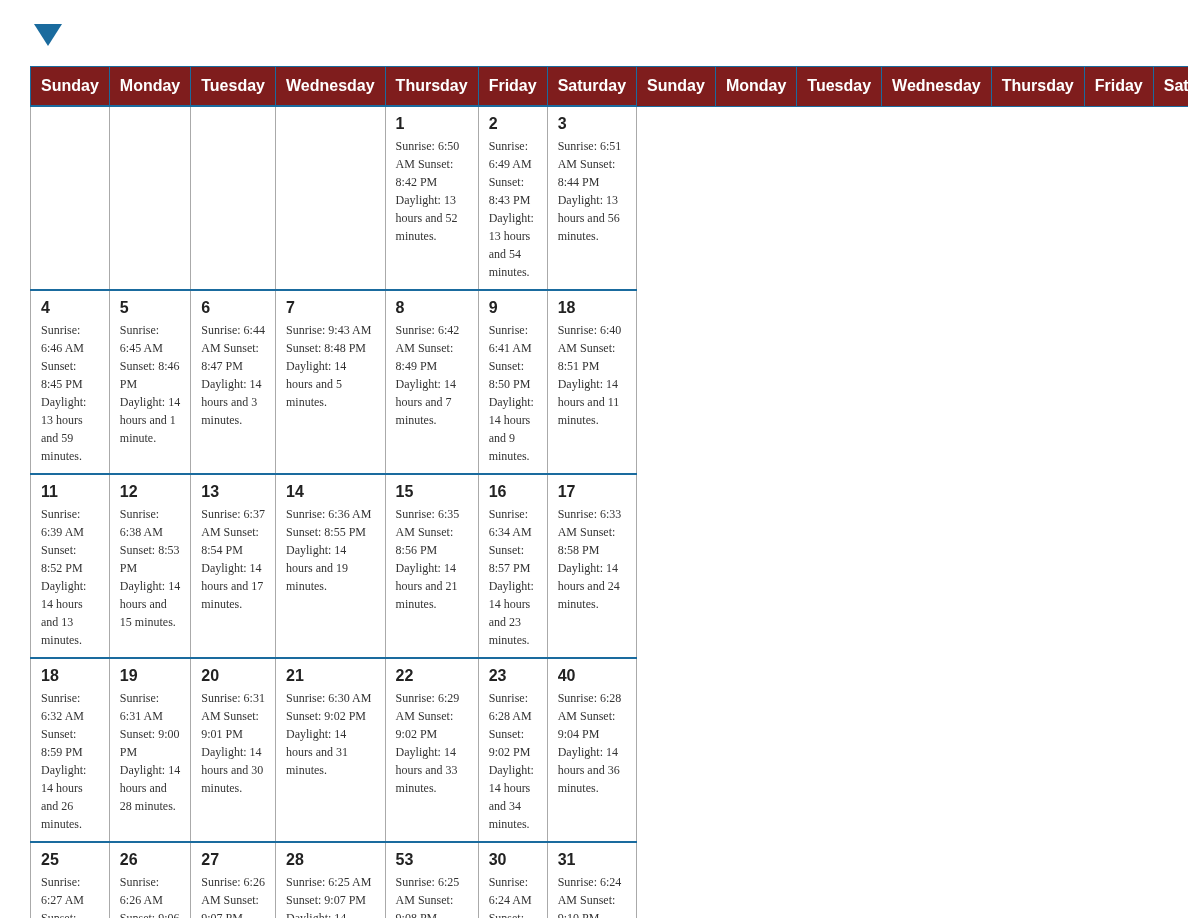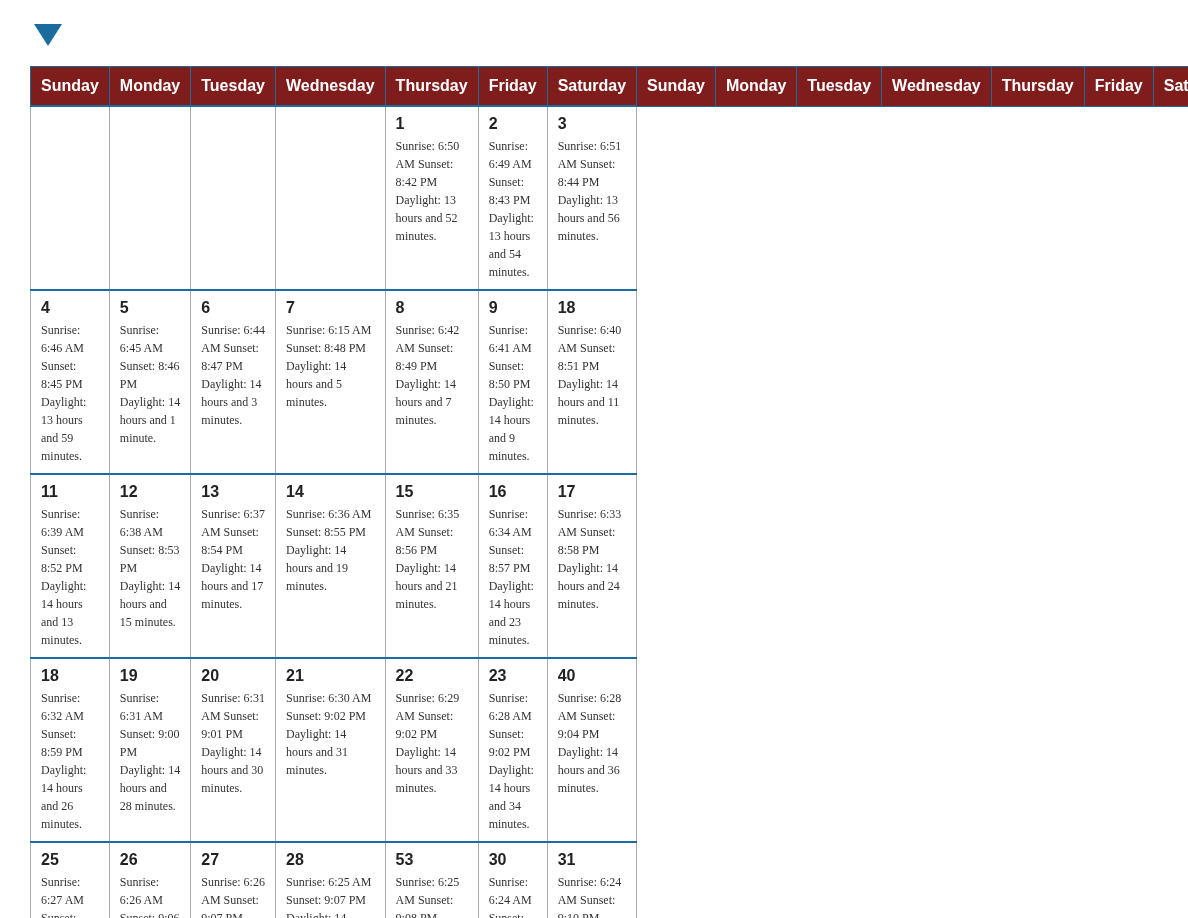--- a/index.html
+++ b/index.html
@@ -178,21 +178,21 @@
 Daylight: 14 hours and 1 minute.</div>
         </td>
         <td>
           <span class="day-number">6</span>
           <div class="day-info">Sunrise: 6:44 AM
 Sunset: 8:47 PM
 Daylight: 14 hours and 3 minutes.</div>
         </td>
         <td>
           <span class="day-number">7</span>
-          <div class="day-info">Sunrise: 6:15 AM
+          <div class="day-info">Sunrise: 9:43 AM
 Sunset: 8:48 PM
 Daylight: 14 hours and 5 minutes.</div>
         </td>
         <td>
           <span class="day-number">8</span>
           <div class="day-info">Sunrise: 6:42 AM
 Sunset: 8:49 PM
 Daylight: 14 hours and 7 minutes.</div>
         </td>
         <td>

